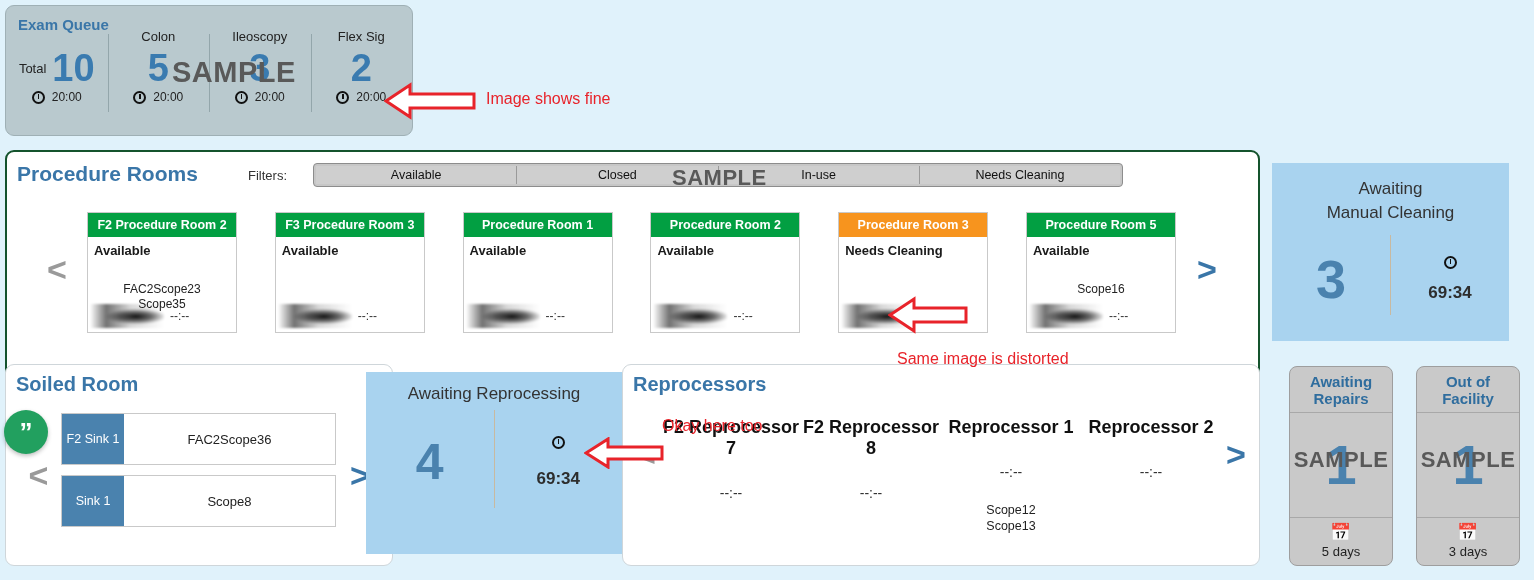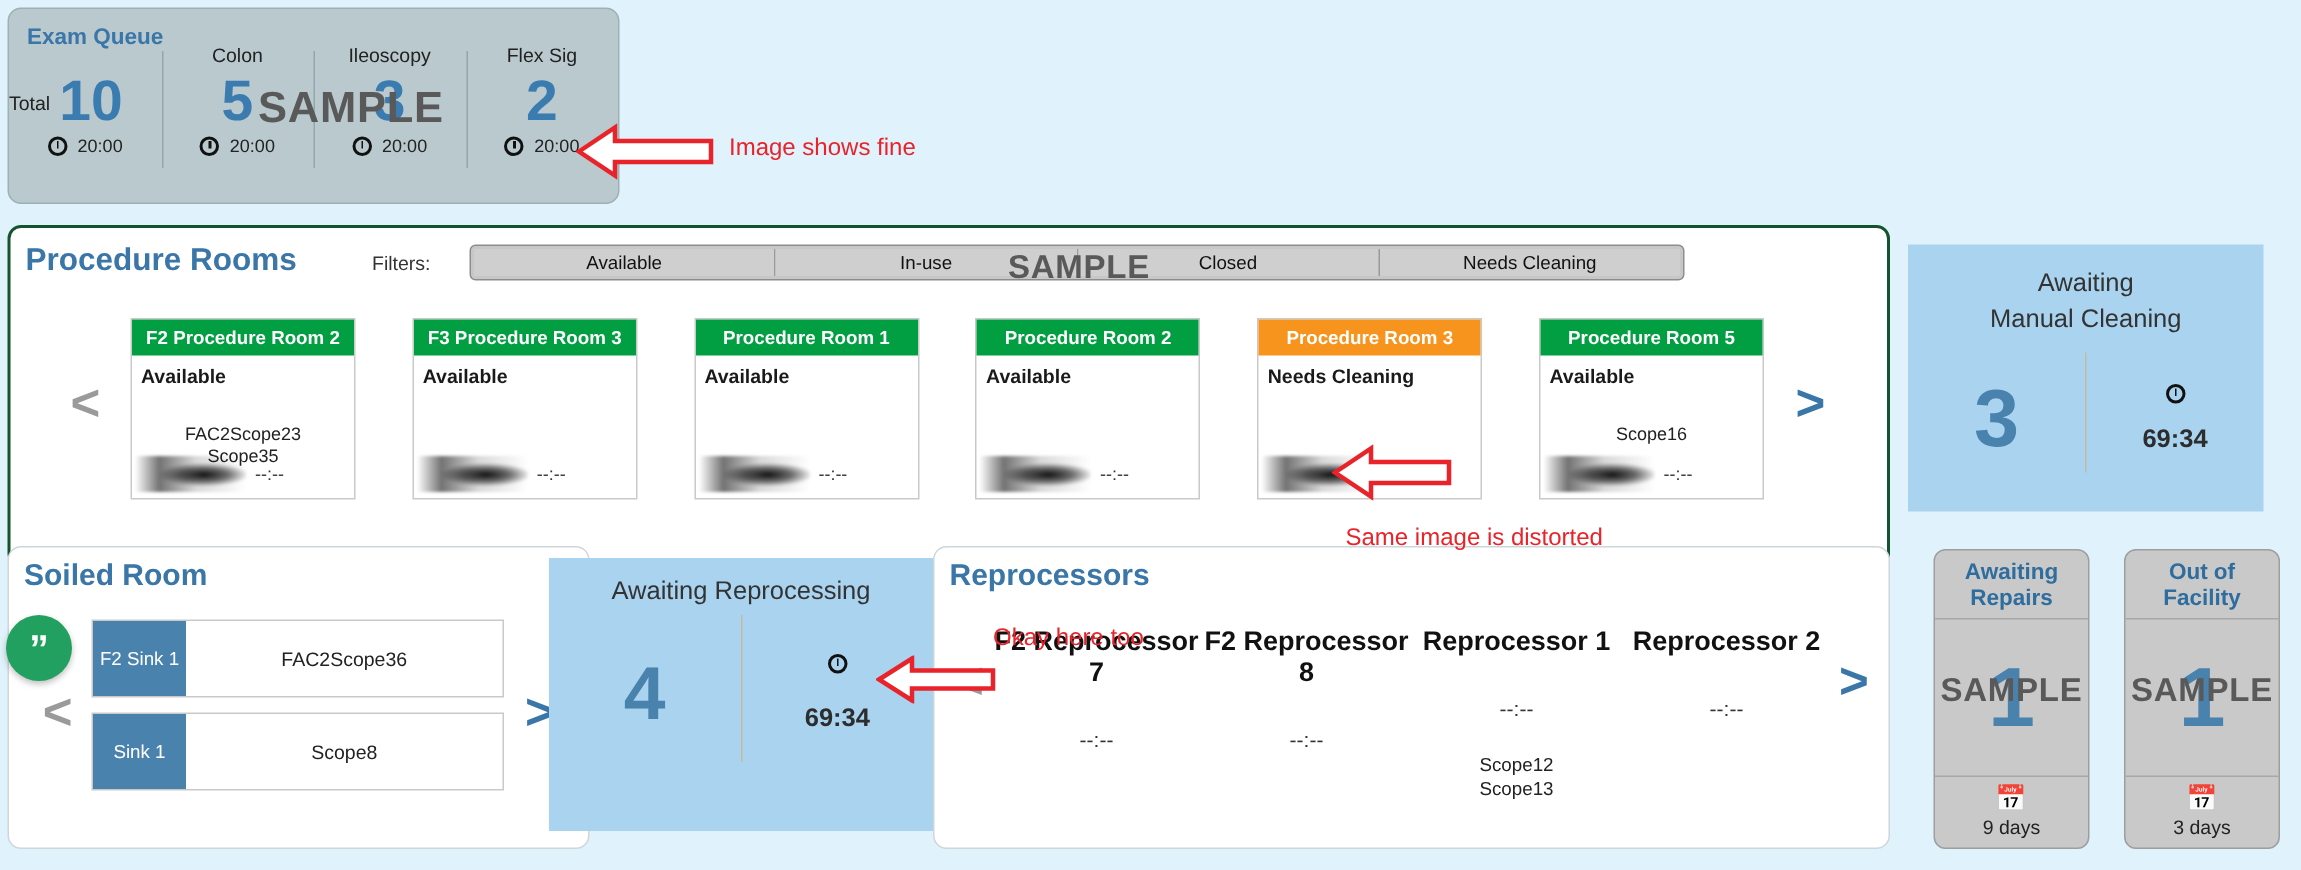--- a/index.html
+++ b/index.html
@@ -18,21 +18,21 @@
     background:#b9c9ce; border:1px solid #9fb0b5; border-radius:9px;
   }
   #exam-queue .eq-title{ position:absolute; left:12px; top:10px; font-size:15px; }
   .eq-cols{ position:absolute; left:0; top:22px; width:100%; height:100px; display:flex; }
   .eq-col{ flex:1; position:relative; text-align:center; }
   .eq-col + .eq-col::before{
     content:""; position:absolute; left:0; top:6px; bottom:16px; width:1px; background:#93a6ab;
   }
   .eq-label{ font-size:13px; color:#222; height:18px; line-height:18px; }
   .eq-num{ font-size:38px; font-weight:bold; color:#3a7bb0; line-height:44px; }
-  .eq-total{ display:flex; align-items:center; justify-content:flex-start; gap:6px; }
+  .eq-total{ display:flex; align-items:center; justify-content:center; gap:6px; }
   .eq-total .tlab{ font-size:13px; color:#222; }
   .eq-time{ display:flex; align-items:center; justify-content:center; gap:7px; font-size:12px; color:#222; }
   .clock{ display:inline-block; width:13px; height:13px; border:2px solid #111; border-radius:50%; position:relative; }
   .clock::after{ content:""; position:absolute; left:4px; top:1.5px; width:1.6px; height:4.5px; background:#111; }
 
   
   .wm{ position:absolute; font-weight:bold; color:#595959; letter-spacing:.5px;
        pointer-events:none; white-space:nowrap; }
 
   
@@ -286,22 +286,22 @@
       </div>
 
     </div>
     <div class="nav-arrow nav-right">&gt;</div>
   </div>
 </div>
 
 <div class="filters-label">Filters:</div>
 <div id="filter-bar">
   <div class="filter-seg">Available</div>
+  <div class="filter-seg">Closed</div>
   <div class="filter-seg">In-use</div>
-  <div class="filter-seg">Closed</div>
   <div class="filter-seg">Needs Cleaning</div>
 </div>
 <div class="wm" style="left:672px; top:165px; font-size:22px;">SAMPLE</div>
 
 <div id="awaiting-cleaning">
   <div class="amc-title">
     <div>Awaiting</div>
     <div>Manual Cleaning</div>
   </div>
   <div class="amc-body">
@@ -388,21 +388,21 @@
       <div>Awaiting</div>
       <div>Repairs</div>
     </div>
   </div>
   <div class="stat-mid">
     <span class="stat-num">1</span>
     <div class="wm" style="left:0; right:0; text-align:center; top:34px; font-size:22px;">SAMPLE</div>
   </div>
   <div class="stat-foot">
     <span class="cal-icon">📅</span>
-    <span class="stat-days">9 days</span>
+    <span class="stat-days">5 days</span>
   </div>
 </div>
 
 <div class="stat-card" id="card-facility">
   <div class="stat-head">
     <div>
       <div>Out of</div>
       <div>Facility</div>
     </div>
   </div>

